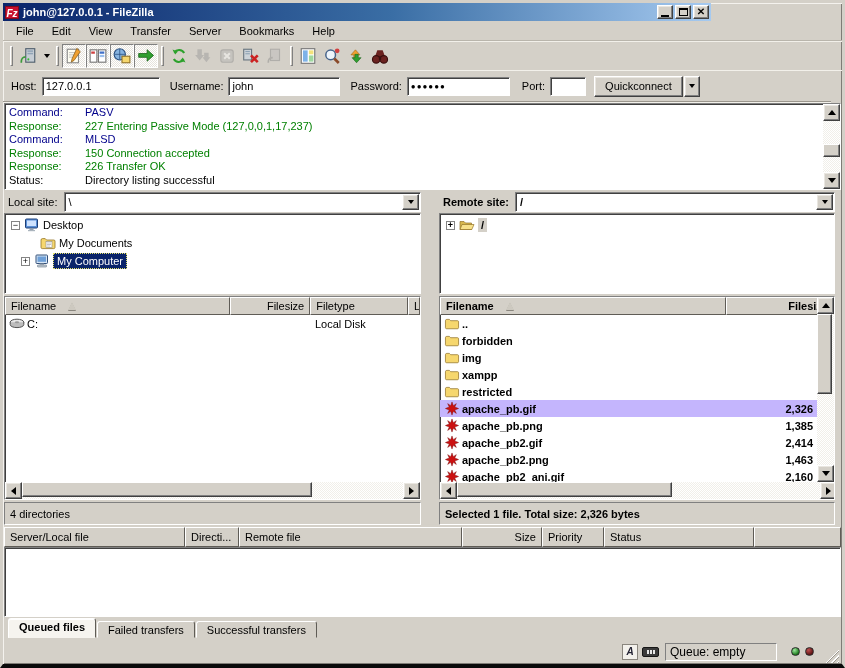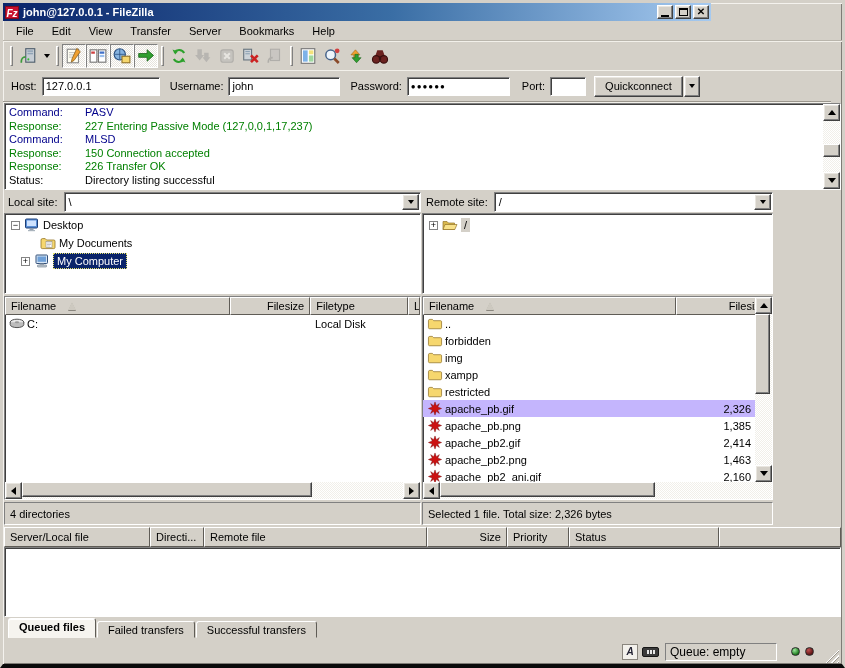--- a/index.html
+++ b/index.html
@@ -57,21 +57,21 @@
   .log-line { display:flex; font-size:11px; line-height:13.5px; padding-left:4px; white-space:nowrap; }
   .log-label { width:76px; flex:0 0 76px; }
   .k-command { color:#00008b; }
   .k-response { color:#008000; }
   .k-status { color:#000; }
   .log-vscroll { position:absolute; right:0; top:0; width:17px; height:85px; }
 
   
   .pane { position:absolute; top:188px; height:334px; }
   .pane-local { left:1px; width:417px; }
-  .pane-remote { left:419px; width:351px; }
+  .pane-remote { left:436px; width:396px;font-weight:bold; }
   .siterow { position:absolute; left:0; top:0; width:100%; height:21px; display:flex; align-items:center; }
   .site-label { font-size:11px; padding:0 6px 0 4px; flex:0 0 auto; }
   .combo { flex:1; height:20px; display:flex; background:#fff;
            border:1px solid; border-color:#808080 #fff #fff #808080; box-shadow:inset 1px 1px 0 #404040; }
   .combo-value { flex:1; font-size:11px; line-height:18px; padding-left:4px; }
   .combo-btn { width:17px; height:16px; margin:1px; display:flex; align-items:center; justify-content:center; }
 
   .treebox { position:absolute; left:0; top:22px; width:100%; height:81px; background:#fff;
              border:1px solid; border-color:#808080 #fff #fff #808080; box-shadow:inset 1px 1px 0 #404040;
              overflow:hidden; padding-top:2px; }
@@ -603,21 +603,21 @@
           </div>
       </div>
     </div>
 
     <div class="statusrow">
       <span>Selected 1 file. Total size: 2,326 bytes</span>
     </div>
   </div>
 
   <div class="queuehdr">
-    <div class="hcell" style="width:146px">
+    <div class="hcell" style="width:181px">
         <span>Server/Local file</span>
       </div>
     <div class="hcell" style="width:54px">
         <span>Directi...</span>
       </div>
     <div class="hcell" style="width:223px">
         <span>Remote file</span>
       </div>
     <div class="hcell right" style="width:80px">
         <span>Size</span>

